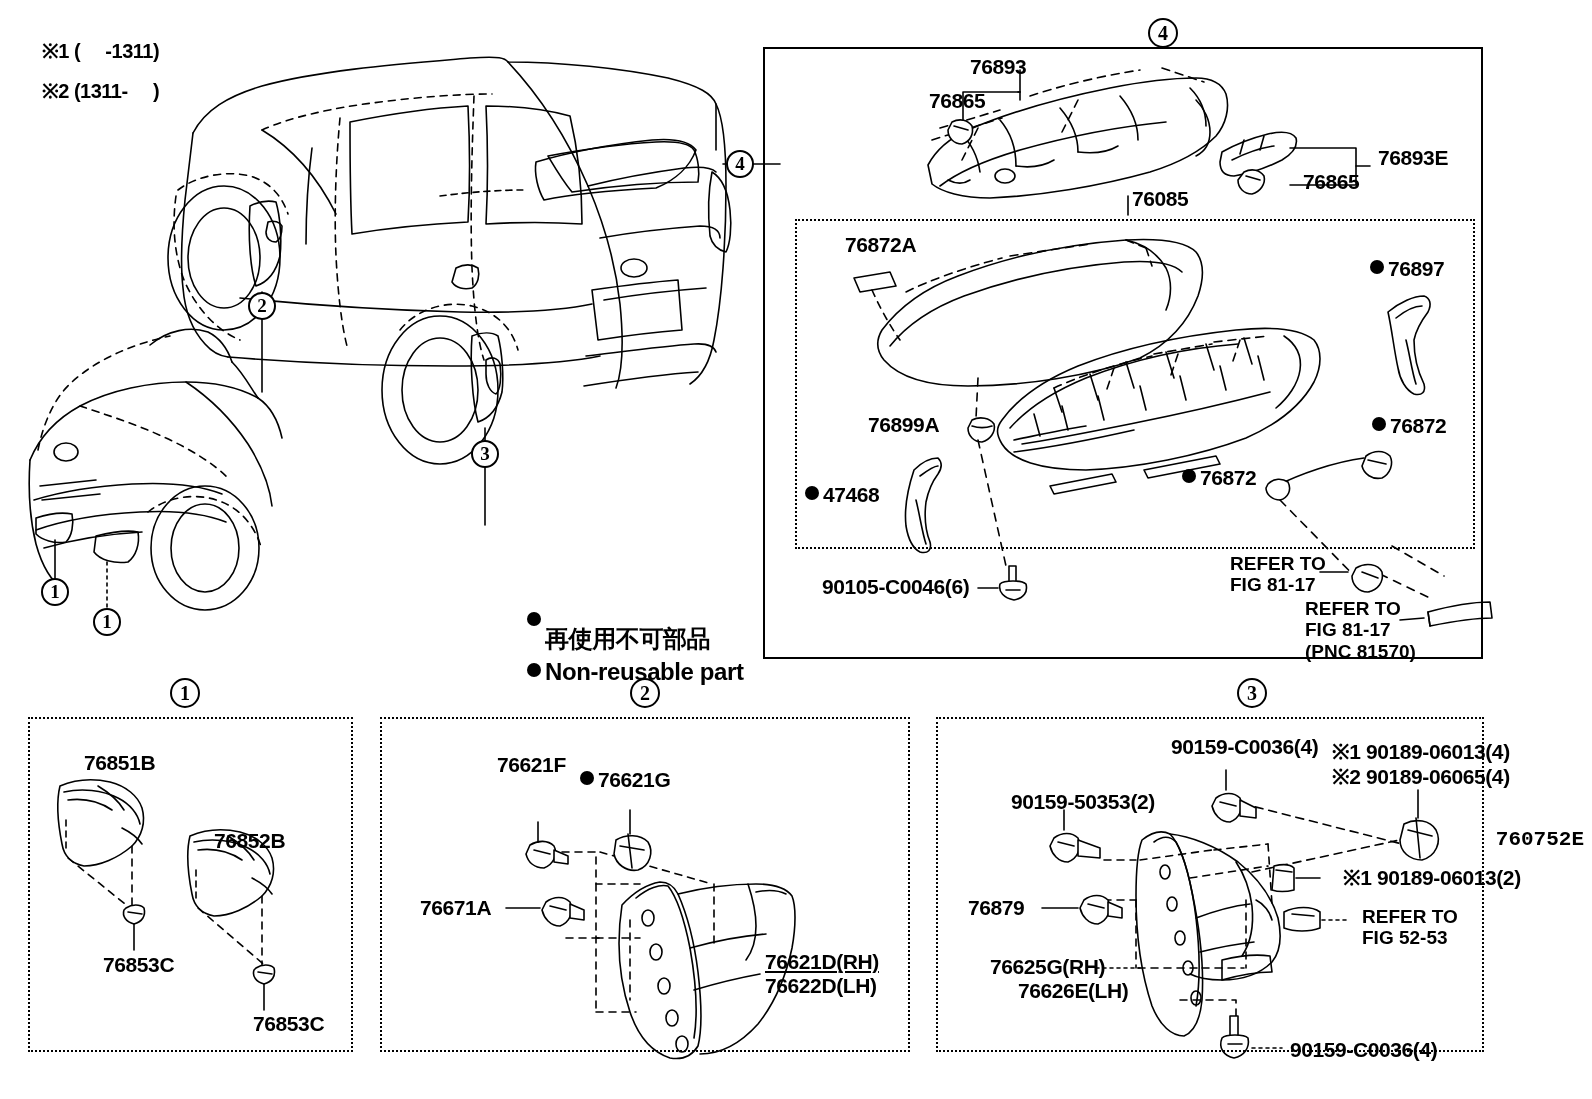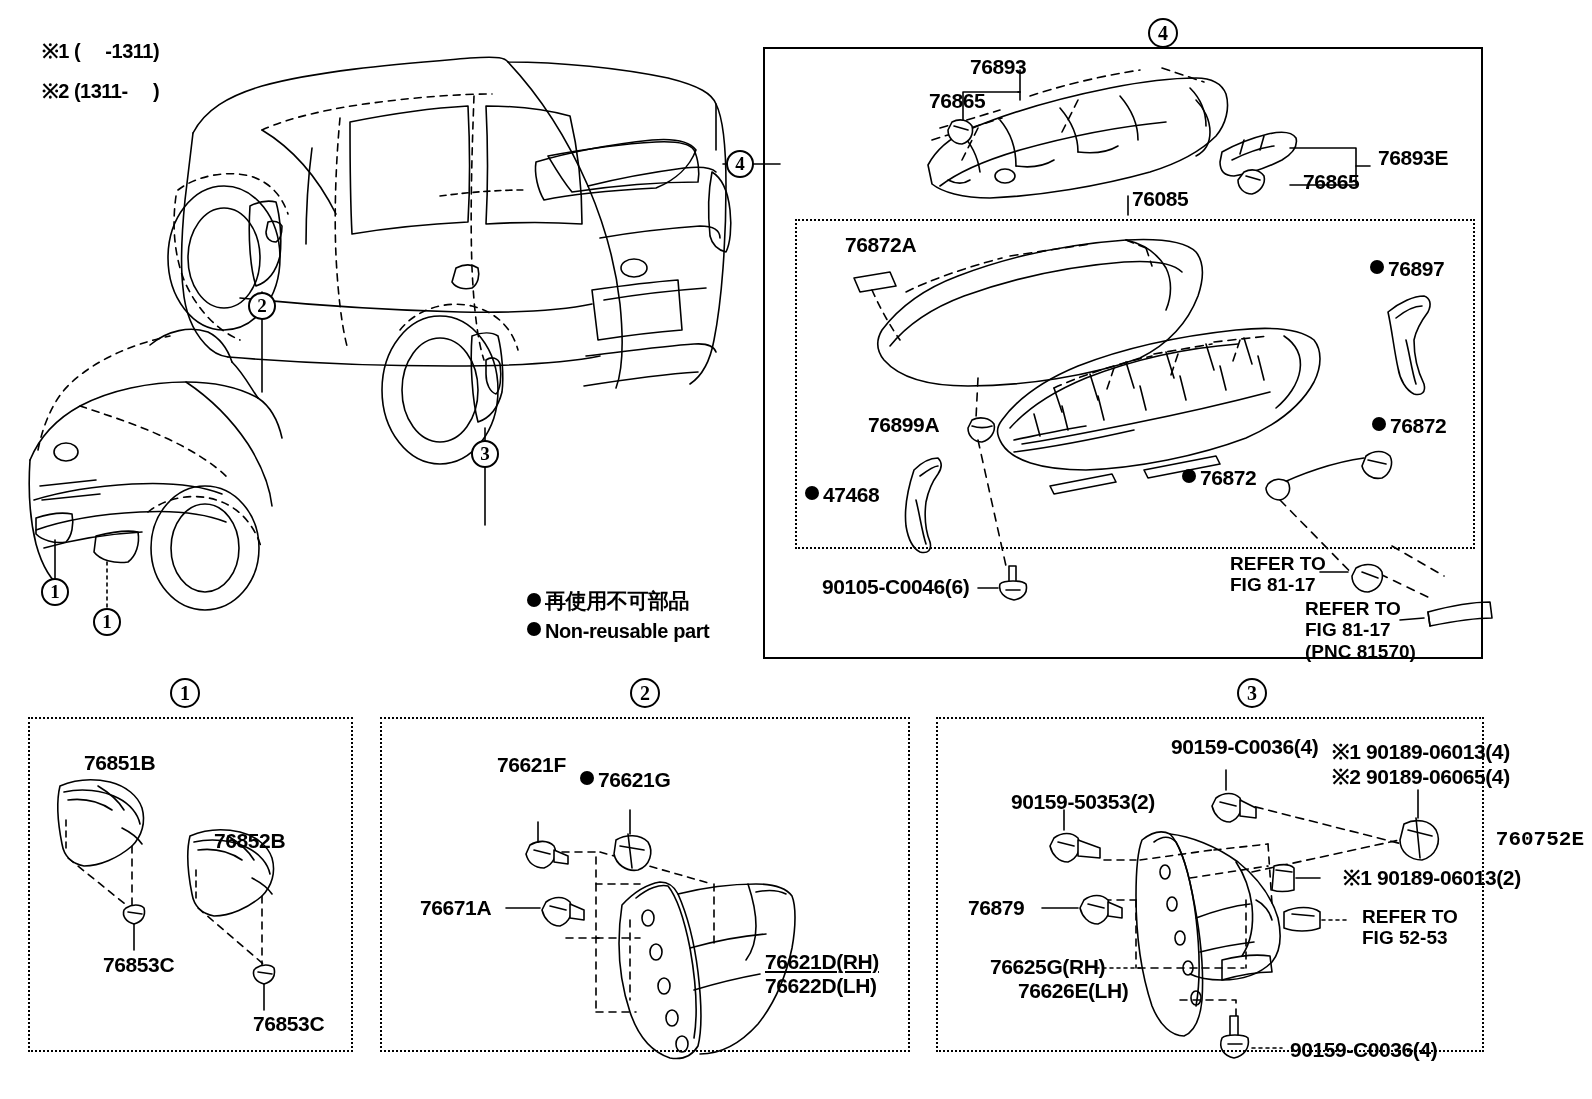--- a/index.html
+++ b/index.html
@@ -12,22 +12,22 @@
   .lbl{
     position:absolute;
     font-family:"Liberation Sans", sans-serif;
     font-weight:bold;
     font-size:21px;
     letter-spacing:-0.4px;
     white-space:pre;
     line-height:1.12;
     color:#000;
   }
-  .lbl.jp{font-family:"DejaVu Sans", sans-serif;font-weight:bold;font-size:21px;}
-  .lbl.leg{font-size:20px;font-weight:bold;}
+  .lbl.jp{font-family:"DejaVu Sans", sans-serif;font-weight:bold;font-size:24px;margin-top:36px;}
+  .lbl.leg{font-size:24px;font-weight:bold;}
   .lbl.note{font-size:20px;font-weight:bold;letter-spacing:-0.5px;}
   .lbl.fig{font-size:19px;font-weight:bold;letter-spacing:0px;}
   .dot-mark{
     display:inline-block;width:14px;height:14px;border-radius:50%;
     background:#000;vertical-align:middle;margin-right:4px;position:relative;top:-2px;
   }
   .panel{
     position:absolute;
     border:2px dotted #000;
     background:transparent;

